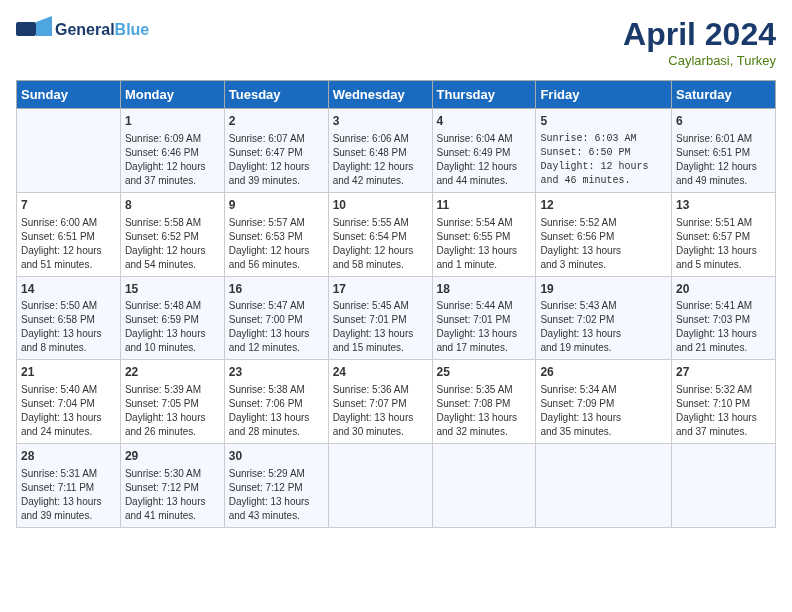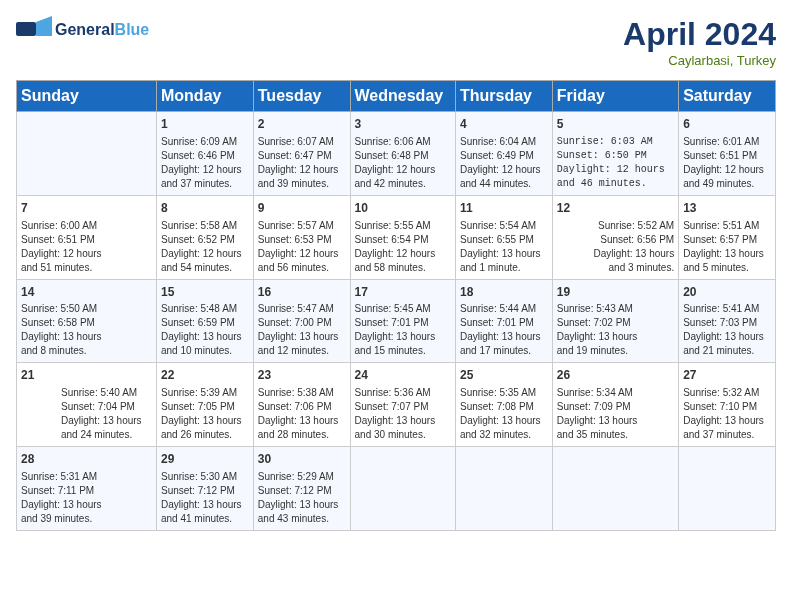--- a/index.html
+++ b/index.html
@@ -36,21 +36,21 @@
     table {
       width: 100%;
       border-collapse: collapse;
       font-size: 11px;
     }
     thead tr th {
       background-color: #1a6bbf;
       color: #fff;
       padding: 6px 4px;
       text-align: left;
-      font-size: 16px;
+      font-size: 13px;
       font-weight: bold;
       border: 1px solid #aaa;
     }
     tbody tr td {
       vertical-align: top;
       padding: 4px 4px;
       border: 1px solid #ccc;
       min-height: 60px;
       color: #333;
       line-height: 1.4;
@@ -184,21 +184,21 @@
         </td>
         <td>
           <span class="day-num">11</span>
           <div class="day-info" style="white-space: pre-line;">Sunrise: 5:54 AM
 Sunset: 6:55 PM
 Daylight: 13 hours
 and 1 minute.</div>
         </td>
         <td>
           <span class="day-num">12</span>
-          <div class="day-info" style="white-space: pre-line; text-align: right;">Sunrise: 5:52 AM
+          <div class="day-info" style="white-space: pre-line;">Sunrise: 5:52 AM
 Sunset: 6:56 PM
 Daylight: 13 hours
 and 3 minutes.</div>
         </td>
         <td>
           <span class="day-num">13</span>
           <div class="day-info" style="white-space: pre-line;">Sunrise: 5:51 AM
 Sunset: 6:57 PM
 Daylight: 13 hours
 and 5 minutes.</div>
@@ -251,21 +251,21 @@
           <span class="day-num">20</span>
           <div class="day-info" style="white-space: pre-line;">Sunrise: 5:41 AM
 Sunset: 7:03 PM
 Daylight: 13 hours
 and 21 minutes.</div>
         </td>
       </tr>
       <tr>
         <td>
           <span class="day-num">21</span>
-          <div class="day-info" style="white-space: pre-line; margin-left: 40px;">Sunrise: 5:40 AM
+          <div class="day-info" style="white-space: pre-line;">Sunrise: 5:40 AM
 Sunset: 7:04 PM
 Daylight: 13 hours
 and 24 minutes.</div>
         </td>
         <td>
           <span class="day-num">22</span>
           <div class="day-info" style="white-space: pre-line;">Sunrise: 5:39 AM
 Sunset: 7:05 PM
 Daylight: 13 hours
 and 26 minutes.</div>

